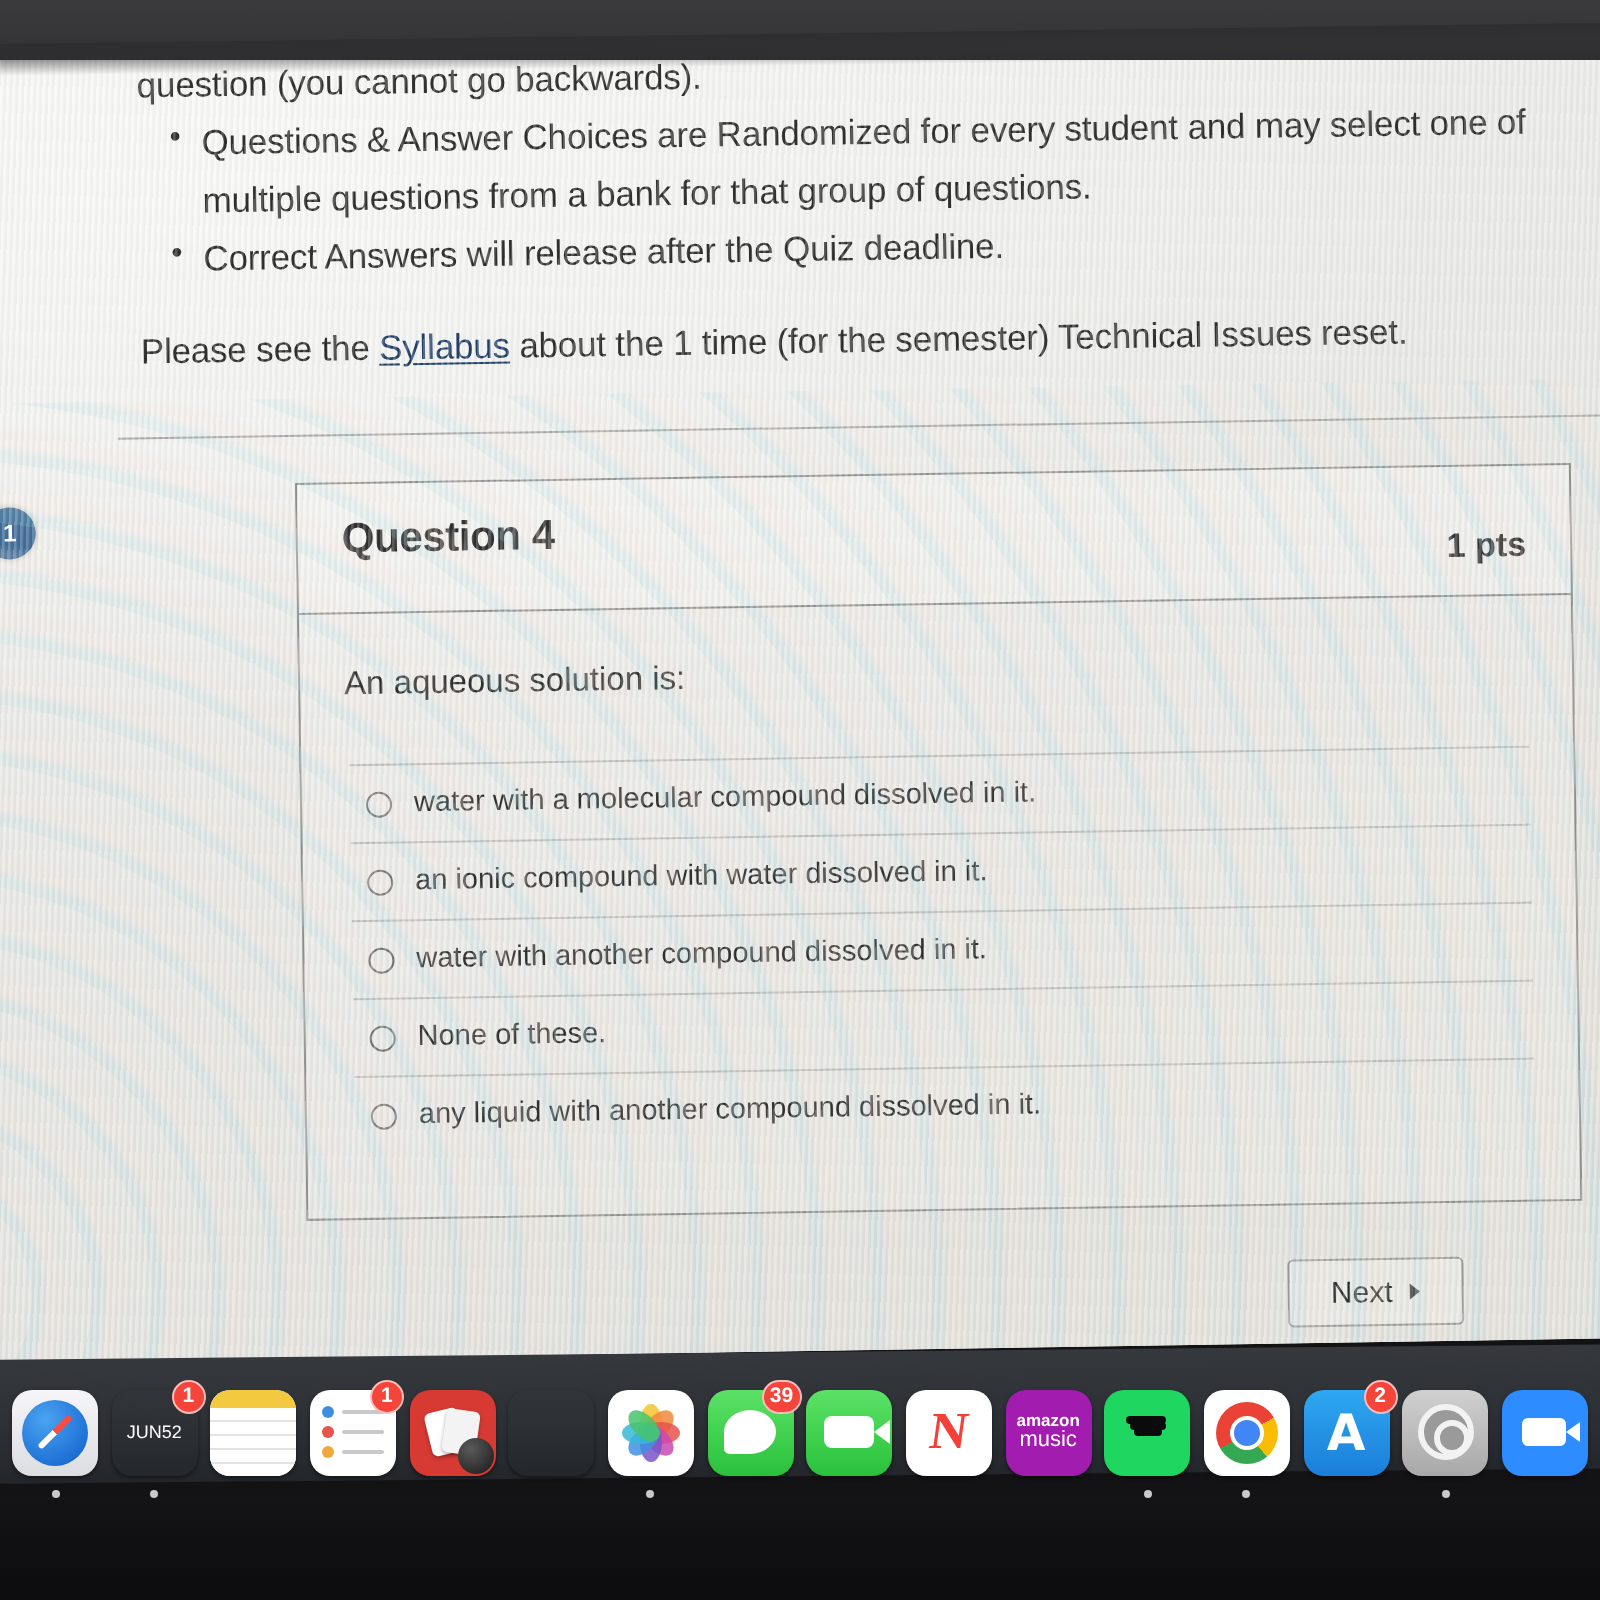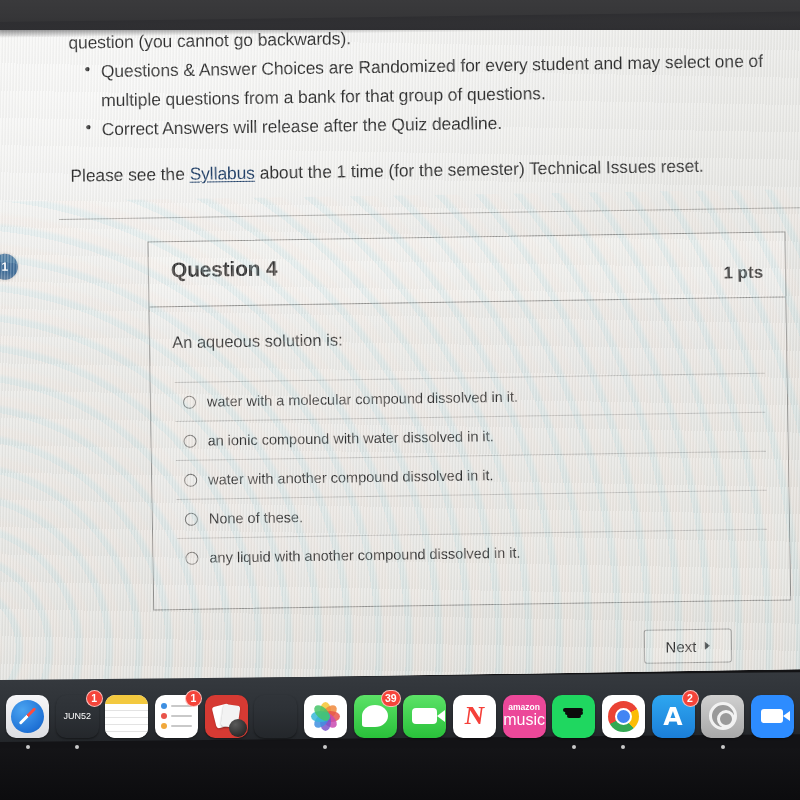--- a/index.html
+++ b/index.html
@@ -357,23 +357,23 @@
     border-right:8px solid #fff;
   }
 
   .a-news { background: #fff; }
   .a-news .n-glyph {
     font-size: 26px; font-weight: bold; color: #f5403a;
     font-family: "Liberation Serif", serif;
     transform: skewX(-8deg);
   }
 
-  .a-amazon { background: #ec4899; flex-direction: column; line-height: 1.05; }
+  .a-amazon { background: #a21caf; flex-direction: column; line-height: 1.05; }
   .a-amazon .am1 { font-size: 8.5px; font-weight: bold; }
-  .a-amazon .am2 { font-size: 16px; }
+  .a-amazon .am2 { font-size: 11px; }
 
   .a-spotify { background: #1fd760; }
   .a-spotify .sp {
     width: 30px; height: 30px; border-radius: 50%;
     background:
       radial-gradient(circle at 50% 50%, transparent 0, transparent 100%),
       #1fd760;
     position: relative; overflow: hidden;
   }
   .a-spotify .wave {

